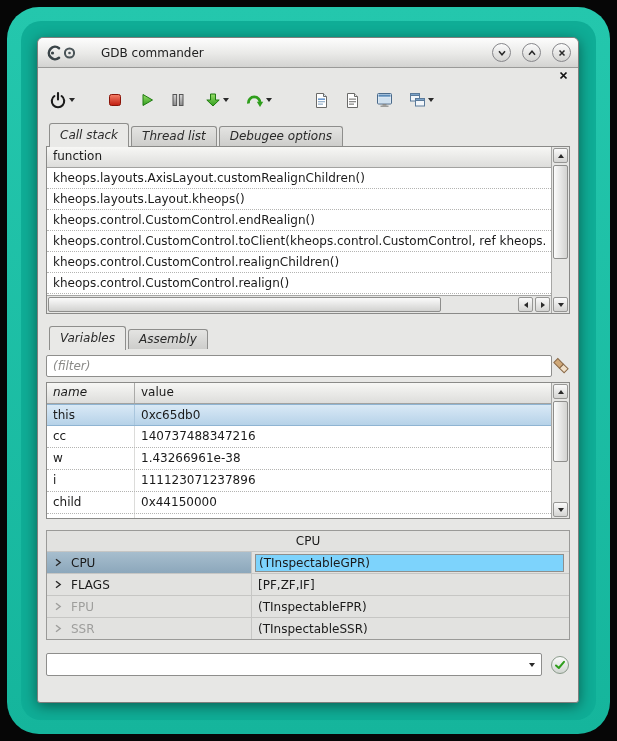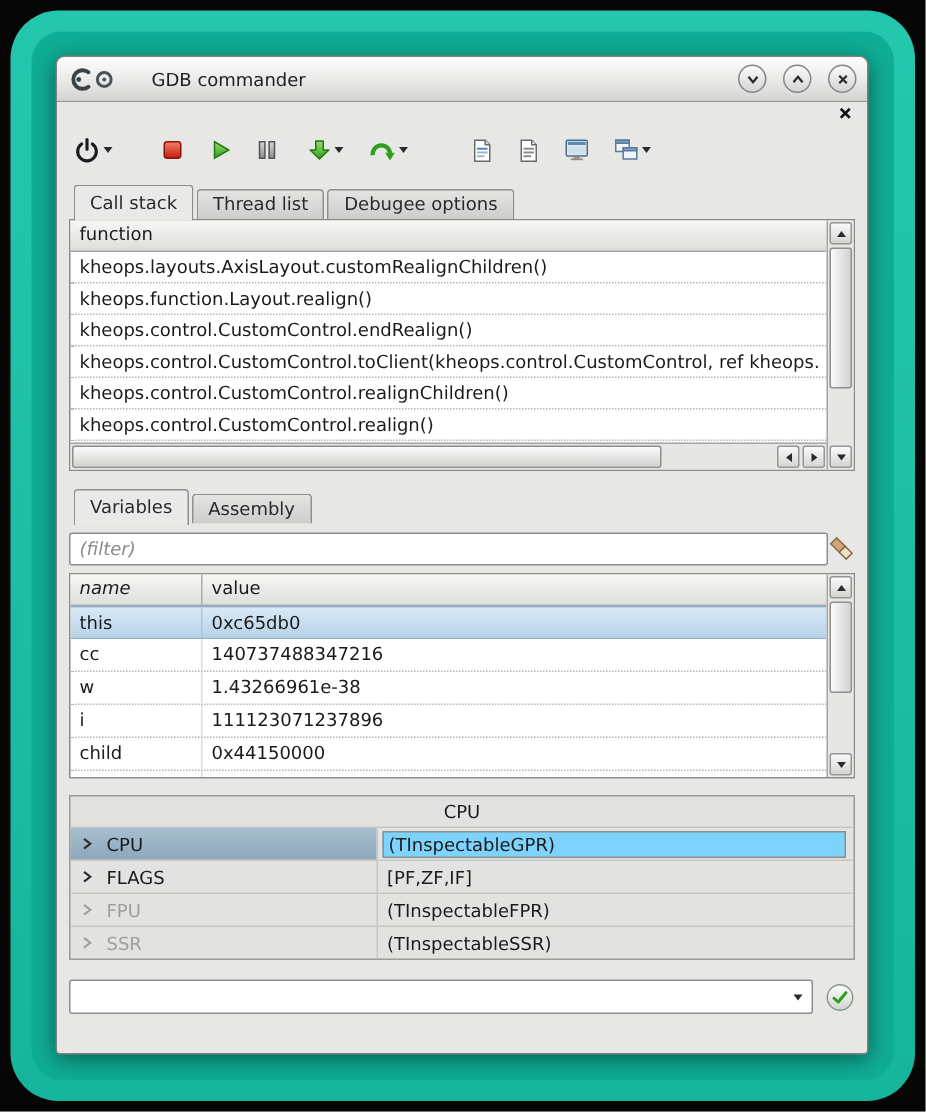--- a/index.html
+++ b/index.html
@@ -40,21 +40,21 @@
   .tri-down{width:0;height:0;border-left:3.5px solid transparent;border-right:3.5px solid transparent;border-top:4.5px solid #2a2a2a;}
   .tri-up{width:0;height:0;border-left:3.5px solid transparent;border-right:3.5px solid transparent;border-bottom:4.5px solid #2a2a2a;}
   .tri-left{width:0;height:0;border-top:3.5px solid transparent;border-bottom:3.5px solid transparent;border-right:4.5px solid #2a2a2a;}
   .tri-right{width:0;height:0;border-top:3.5px solid transparent;border-bottom:3.5px solid transparent;border-left:4.5px solid #2a2a2a;}
   .gap-sm{width:10px;}.gap-md{width:14px;}.gap-lg{width:26px;}
   
   .tabbar{display:flex;align-items:flex-end;height:23px;padding-left:3px;position:relative;z-index:2;}
   .tab{
     height:19px;line-height:19px;padding:0 10px;margin-right:2px;
     border:1px solid #8e8e8c;border-bottom:none;border-radius:3px 3px 0 0;
-    background:linear-gradient(180deg,#e4e4e2,#cdcdcb);color:#2a2a2a;
+    background:linear-gradient(180deg,#e4e4e2,#cdcdcb);color:#2a2a2a;font-style:italic;
   }
   .tab.active{height:23px;line-height:22px;background:#e9e9e7;margin-bottom:-1px;}
   
   .pane{border:1px solid #8a8a88;background:#fff;display:flex;box-sizing:border-box;position:relative;z-index:1;}
   .pane-main{flex:1;display:flex;flex-direction:column;min-width:0;}
   .grid-header{
     height:20px;line-height:19px;background:linear-gradient(180deg,#f7f7f5,#dddddb);
     border-bottom:1px solid #a2a2a0;display:flex;flex-shrink:0;
   }
   .hcell{padding:0 6px;box-sizing:border-box;}
@@ -263,21 +263,21 @@
       <span class="tab">Debugee options</span>
     </div>
 
     <div class="pane" style="height:168px;">
       <div class="pane-main">
         <div class="grid-header">
           <span class="hcell">function</span>
         </div>
         <div class="rows">
           <div class="row">kheops.layouts.AxisLayout.customRealignChildren()</div>
-          <div class="row">kheops.function.Layout.realign()</div>
+          <div class="row">kheops.layouts.Layout.kheops()</div>
           <div class="row">kheops.control.CustomControl.endRealign()</div>
           <div class="row">kheops.control.CustomControl.toClient(kheops.control.CustomControl, ref kheops.</div>
           <div class="row">kheops.control.CustomControl.realignChildren()</div>
           <div class="row">kheops.control.CustomControl.realign()</div>
         </div>
         <div class="hscroll">
           <div class="track">
             <div class="handle h" style="left:0;top:0;bottom:0;width:84%;"></div>
           </div>
           <span class="sbtn">

